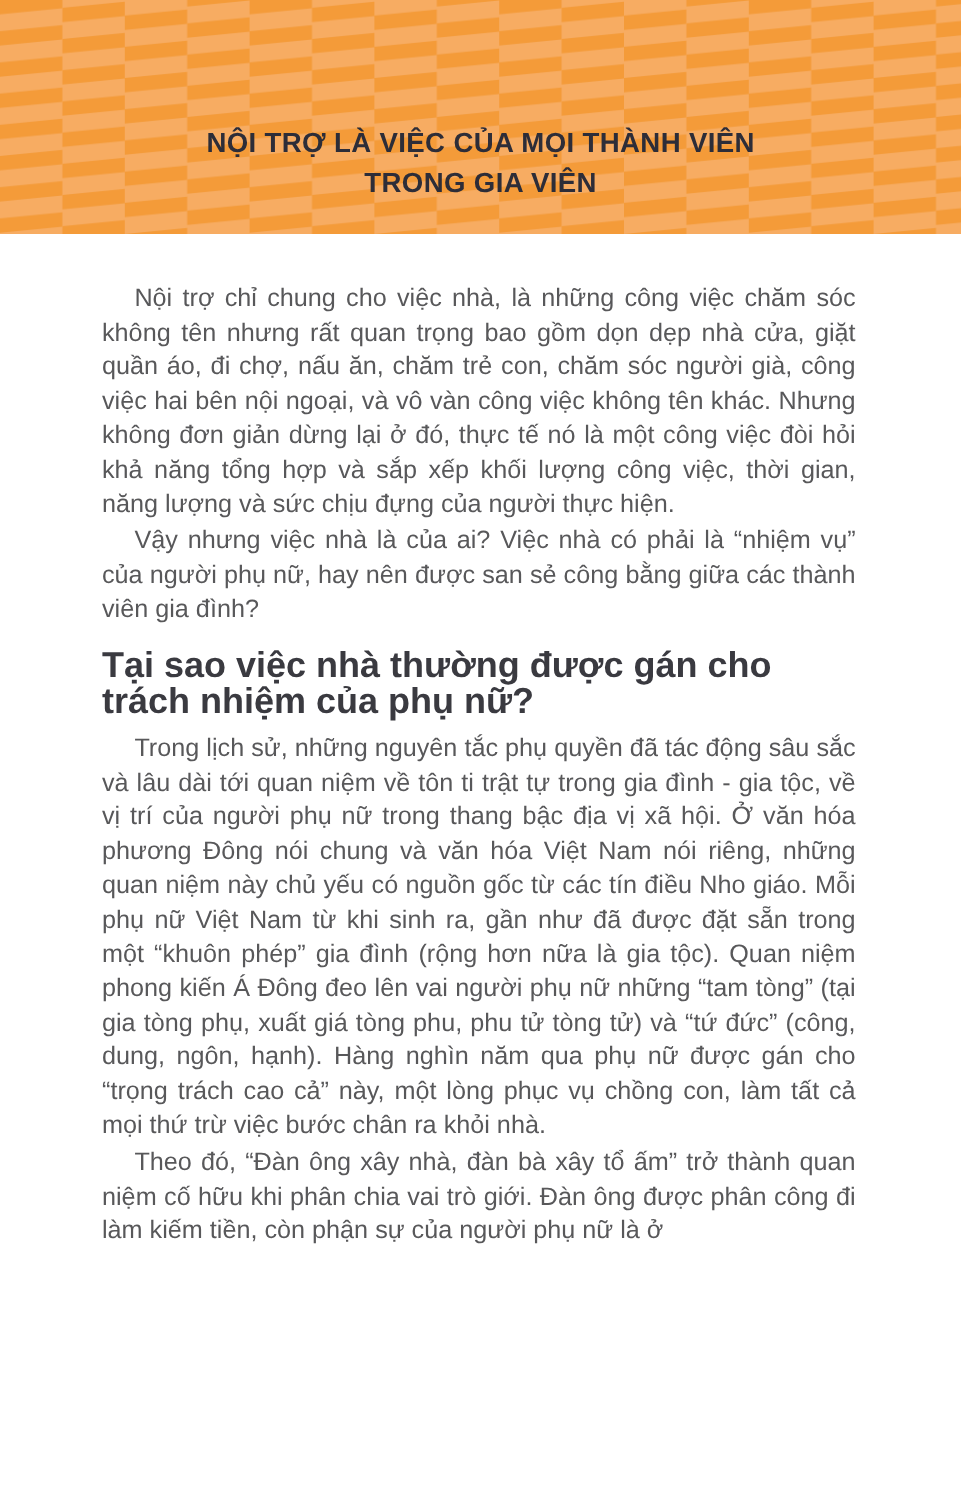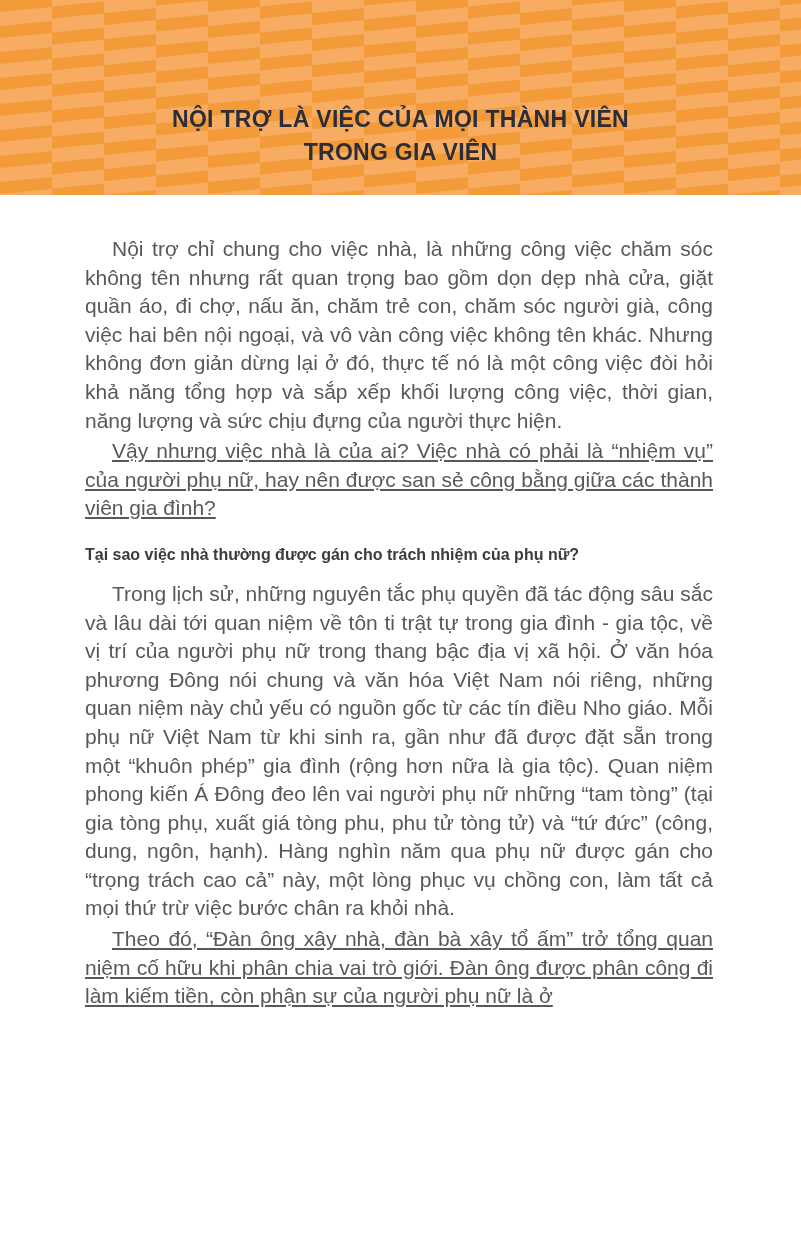--- a/index.html
+++ b/index.html
@@ -35,24 +35,24 @@
   }
   .content p {
     margin: 0;
     font-size: 21px;
     line-height: 28.6px;
     color: #58585a;
     text-align: justify;
     text-indent: 27px;
   }
   .content p.first { margin-top: 30px; }
-  .content p + p { margin-top: 2px; text-decoration: underline; }
+  .content p + p { margin-top: 2px; }
   .section-heading {
     margin: 17px 0 10px 0;
-    font-size: 16px;
+    font-size: 30px;
     line-height: 30px;
     font-weight: 700;
     color: #3a3a40;
     text-align: left;
   }
   .page-footer {
     position: absolute;
     left: 85px;
     top: 1141px;
     font-size: 16px;
@@ -84,18 +84,18 @@
       <div>NỘI TRỢ LÀ VIỆC CỦA MỌI THÀNH VIÊN</div>
       <div>TRONG GIA VIÊN</div>
     </div>
   </div>
 
   <div class="content">
     <p class="first">Nội trợ chỉ chung cho việc nhà, là những công việc chăm sóc không tên nhưng rất quan trọng bao gồm dọn dẹp nhà cửa, giặt quần áo, đi chợ, nấu ăn, chăm trẻ con, chăm sóc người già, công việc hai bên nội ngoại, và vô vàn công việc không tên khác. Nhưng không đơn giản dừng lại ở đó, thực tế nó là một công việc đòi hỏi khả năng tổng hợp và sắp xếp khối lượng công việc, thời gian, năng lượng và sức chịu đựng của người thực hiện.</p>
     <p>Vậy nhưng việc nhà là của ai? Việc nhà có phải là “nhiệm vụ” của người phụ nữ, hay nên được san sẻ công bằng giữa các thành viên gia đình?</p>
     <h2 class="section-heading">Tại sao việc nhà thường được gán cho trách nhiệm của phụ nữ?</h2>
     <p>Trong lịch sử, những nguyên tắc phụ quyền đã tác động sâu sắc và lâu dài tới quan niệm về tôn ti trật tự trong gia đình - gia tộc, về vị trí của người phụ nữ trong thang bậc địa vị xã hội. Ở văn hóa phương Đông nói chung và văn hóa Việt Nam nói riêng, những quan niệm này chủ yếu có nguồn gốc từ các tín điều Nho giáo. Mỗi phụ nữ Việt Nam từ khi sinh ra, gần như đã được đặt sẵn trong một “khuôn phép” gia đình (rộng hơn nữa là gia tộc). Quan niệm phong kiến Á Đông đeo lên vai người phụ nữ những “tam tòng” (tại gia tòng phụ, xuất giá tòng phu, phu tử tòng tử) và “tứ đức” (công, dung, ngôn, hạnh). Hàng nghìn năm qua phụ nữ được gán cho “trọng trách cao cả” này, một lòng phục vụ chồng con, làm tất cả mọi thứ trừ việc bước chân ra khỏi nhà.</p>
-    <p>Theo đó, “Đàn ông xây nhà, đàn bà xây tổ ấm” trở tổng quan niệm cố hữu khi phân chia vai trò giới. Đàn ông được phân công đi làm kiếm tiền, còn phận sự của người phụ nữ là ở</p>
+    <p>Theo đó, “Đàn ông xây nhà, đàn bà xây tổ ấm” trở thành quan niệm cố hữu khi phân chia vai trò giới. Đàn ông được phân công đi làm kiếm tiền, còn phận sự của người phụ nữ là ở</p>
   </div>
 
   <div class="page-footer">14 - Nhà nhiều cột</div>
 
 </div>
 
 </body></html>

